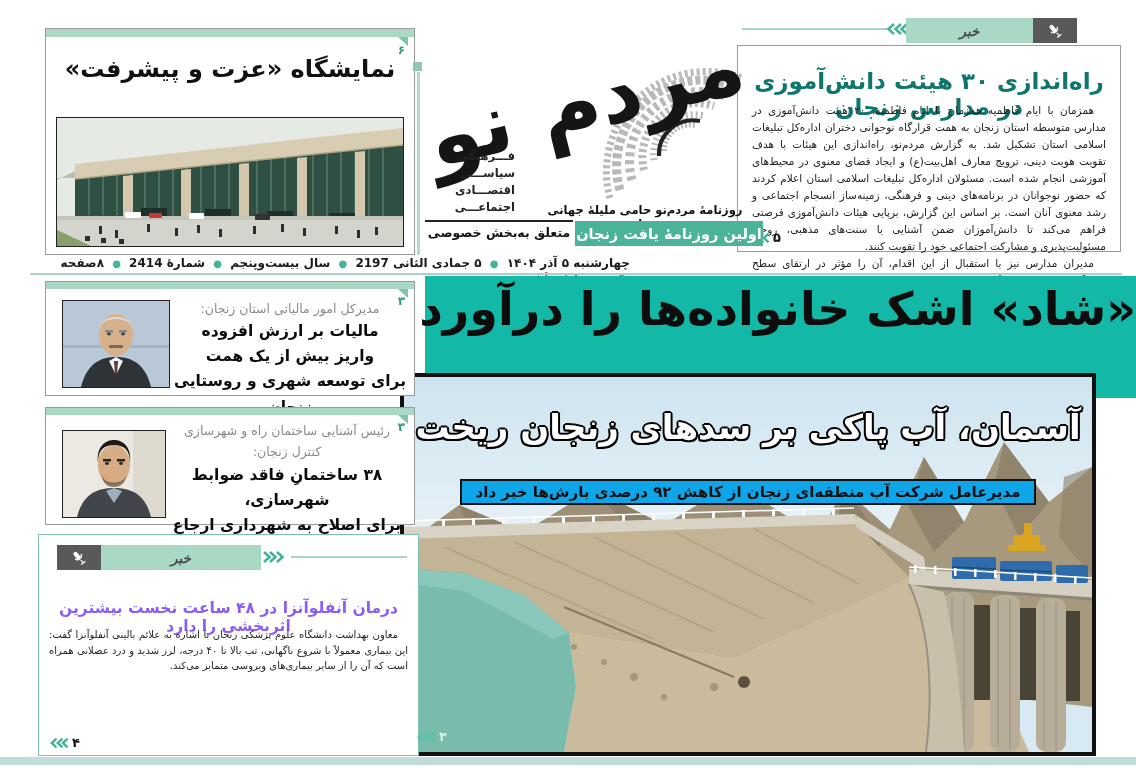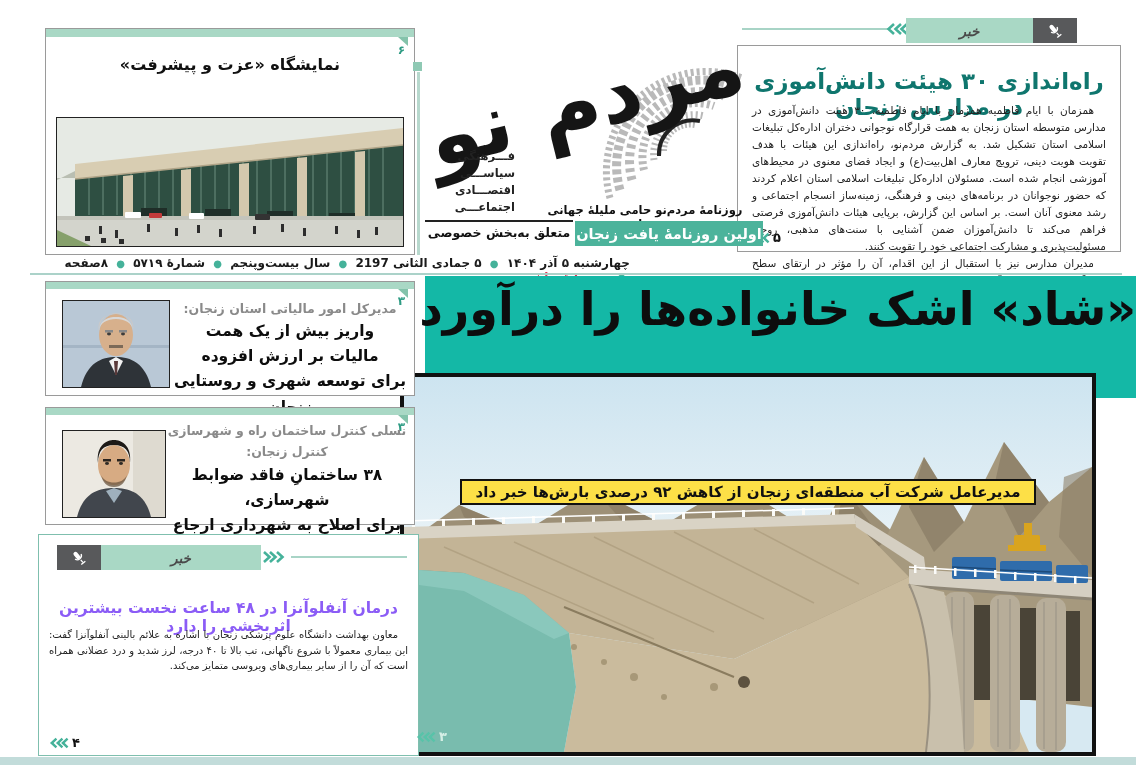--- a/index.html
+++ b/index.html
@@ -14,21 +14,21 @@
   .chev { display:inline-block; line-height:0; }
   .mintbar { background:#a9d8c5; }
   .fold { width:0; height:0; border-left:10px solid transparent; border-top:9px solid #84c3ab; }
   .darkbox { background:#58595b; display:flex; align-items:center; justify-content:center; }
 
   
   .exh-box { left:45px; top:28px; width:370px; height:227px; border:1px solid #9a9a9a; background:#fff; }
   .exh-bar { position:absolute; left:0; top:0; width:100%; height:8px; background:#a9d8c5; }
   .exh-fold { position:absolute; right:6px; top:8px; }
   .exh-no { position:absolute; right:9px; top:14px; font-size:12px; font-weight:bold; color:#2f9c84; }
-  .exh-h1 { position:absolute; top:26px; width:100%; text-align:center; font-size:16px; font-weight:bold; color:#111; }
+  .exh-h1 { position:absolute; top:26px; width:100%; text-align:center; font-size:24px; font-weight:bold; color:#111; }
   .exh-h2 { position:absolute; top:55px; width:100%; text-align:center; font-size:18px; font-weight:bold; color:#111; }
   .exh-photo { position:absolute; left:10px; top:88px; width:348px; height:130px; border:1px solid #222; background:#e8ebe6; }
 
   
   .logo-wrap { left:430px; top:12px; width:310px; height:178px; display:flex; align-items:center; justify-content:center; z-index:2; }
   .logo-text { font-size:84px; font-weight:bold; color:#151515; transform:rotate(-14deg); white-space:nowrap; }
   .mandala { left:596px; top:46px; z-index:1; }
   .attrs { left:437px; top:148px; width:78px; font-size:11.5px; font-weight:bold; color:#222;
            text-align:right; line-height:17px; z-index:3; }
   .tagline { left:545px; top:203px; width:200px; font-size:11.5px; font-weight:bold; color:#111; text-align:center; z-index:3; }
@@ -63,33 +63,33 @@
   .main-h { position:absolute; top:6px; width:100%; text-align:center; font-size:46px; font-weight:bold;
             color:#0d0d0d; white-space:nowrap; }
   .main-no { position:absolute; left:8px; bottom:4px; }
 
   
   .dam-box { left:400px; top:373px; width:696px; height:383px; border:4px solid #111; background:#d7e9f2; }
   .dam-h { position:absolute; top:30px; width:100%; text-align:center; font-size:34px; font-weight:bold; color:#fff;
            text-shadow:2px 0 0 #000,-2px 0 0 #000,0 2px 0 #000,0 -2px 0 #000,1.5px 1.5px 0 #000,-1.5px -1.5px 0 #000,1.5px -1.5px 0 #000,-1.5px 1.5px 0 #000;
            z-index:3; }
   .dam-sub-wrap { position:absolute; top:102px; width:100%; text-align:center; z-index:3; }
-  .dam-sub { display:inline-block; background:#fde047; border:2px solid #111; padding:2px 14px;
+  .dam-sub { display:inline-block; background:#0ea5e9; border:2px solid #111; padding:2px 14px;
              font-size:15px; font-weight:bold; color:#111; }
   .dam-no { position:absolute; left:12px; bottom:8px; z-index:3; }
   .dam-no b { color:#d6efe6; }
 
   
   .pbox { left:45px; width:370px; border:1px solid #9a9a9a; background:#fff; }
   .pbox .bar { position:absolute; left:0; top:0; width:100%; height:7px; background:#a9d8c5; }
   .pbox .fold { position:absolute; right:6px; top:7px; }
   .pbox .no { position:absolute; right:9px; top:12px; font-size:12px; font-weight:bold; color:#2f9c84; }
   .portrait { position:absolute; border:1px solid #222; }
   .pbox .txt { position:absolute; right:6px; text-align:center; }
-  .kicker { font-size:12.5px; font-weight:bold; color:#8a8a8a; line-height:1.7; }
+  .kicker { font-size:12.5px; font-weight:normal; color:#8a8a8a; line-height:1.7; }
   .phead { font-size:15.5px; font-weight:bold; color:#0d0d0d; line-height:1.62; }
   .tax-box { top:281px; height:115px; }
   .tax-box .portrait { left:16px; top:18px; width:108px; height:88px; }
   .tax-box .txt { top:16px; width:236px; }
   .con-box { top:407px; height:118px; }
   .con-box .portrait { left:16px; top:22px; width:104px; height:88px; }
   .con-box .txt { top:12px; width:242px; }
 
   
   .flu-box { left:38px; top:534px; width:381px; height:222px; border:1px solid #7fbfae; background:#fff; }
@@ -262,21 +262,21 @@
     </div>
   </div>
 
   <div class="abs dateline">
     <span>چهارشنبه ۵ آذر ۱۴۰۴</span>
     <span class="dl-sep">●</span>
     <span>۵ جمادی الثانی 2197</span>
     <span class="dl-sep">●</span>
     <span>سال بیست‌وپنجم</span>
     <span class="dl-sep">●</span>
-    <span>شمارهٔ ۵۷۱۹</span>
+    <span>شمارهٔ 2414</span>
     <span class="dl-sep">●</span>
     <span>۸صفحه</span>
     <span class="dl-sep">●</span>
     <span class="dl-price">۱۰۰۰۰ تومان</span>
   </div>
   <div class="abs hrule"></div>
 
   <div class="abs main-strip">
     <div class="main-h">«شاد» اشک خانواده‌ها را درآورد</div>
     <div class="pageno main-no">
@@ -392,20 +392,21 @@
           <rect x="590" y="193" width="2.5" height="8"></rect>
           <rect x="610" y="195" width="2.5" height="8"></rect>
         <rect x="630" y="196" width="2.5" height="8"></rect>
           <rect x="650" y="197" width="2.5" height="8"></rect>
           <rect x="670" y="199" width="2.5" height="8"></rect>
       </g>
       <line x1="505" y1="190" x2="688" y2="201" stroke="#ffffff" stroke-width="1.5"></line>
       <line x1="160" y1="230" x2="330" y2="300" stroke="#8a7c5f" stroke-width="2"></line>
       <circle cx="340" cy="305" r="6" fill="#5d5240"></circle>
     </svg>
+    <div class="dam-h">آسمان، آب پاکی بر سدهای زنجان ریخت</div>
     <div class="dam-sub-wrap">
       <span class="dam-sub">مدیرعامل شرکت آب منطقه‌ای زنجان از کاهش ۹۲ درصدی بارش‌ها خبر داد</span>
     </div>
     <div class="pageno dam-no">
       <span class="chev">
         <svg width="20" height="12" viewBox="0 0 22 14">
             <g fill="none" stroke="#58c3a9" stroke-width="2.8">
               <polyline points="8,2 2.5,7 8,12"></polyline>
               <polyline points="15,2 9.5,7 15,12"></polyline>
               <polyline points="21,2 15.5,7 21,12"></polyline>
@@ -432,22 +433,22 @@
         <path d="M36 30 C34 22 38 13 53 13 C68 13 72 22 70 30 C70 18 62 12 53 12 C44 12 36 18 36 30 Z" fill="#c9c9c9"></path>
         <rect x="42" y="29" width="8" height="2.5" fill="#888"></rect>
         <rect x="56" y="29" width="8" height="2.5" fill="#888"></rect>
         <rect x="46" y="44" width="14" height="3" fill="#7c6a58"></rect>
         <ellipse cx="46" cy="33" rx="2" ry="1.4" fill="#3c3c3c"></ellipse>
         <ellipse cx="60" cy="33" rx="2" ry="1.4" fill="#3c3c3c"></ellipse>
       </svg>
     </div>
     <div class="txt">
       <div class="kicker">مدیرکل امور مالیاتی استان زنجان:</div>
+      <div class="phead">مالیات بر ارزش افزوده</div>
       <div class="phead">واریز بیش از یک همت</div>
-      <div class="phead">مالیات بر ارزش افزوده</div>
       <div class="phead">برای توسعه شهری و روستایی زنجان</div>
     </div>
   </div>
 
   <div class="abs pbox con-box">
     <div class="bar"></div>
     <div class="fold"></div>
     <div class="no">۳</div>
     <div class="portrait">
       <svg width="102" height="86" viewBox="0 0 102 86" preserveAspectRatio="none">
@@ -458,21 +459,21 @@
         <ellipse cx="51" cy="34" rx="16" ry="20" fill="#d7ab83"></ellipse>
         <path d="M35 32 C33 14 44 9 51 9 C58 9 69 14 67 32 C67 20 62 14 51 14 C40 14 35 20 35 32 Z" fill="#1d1a17"></path>
         <path d="M38 44 C42 54 60 54 64 44 C62 52 58 56 51 56 C44 56 40 52 38 44 Z" fill="#6b5540" opacity="0.75"></path>
         <rect x="40" y="28" width="8" height="2.5" fill="#2a241f"></rect>
         <rect x="54" y="28" width="8" height="2.5" fill="#2a241f"></rect>
         <ellipse cx="44" cy="32.5" rx="2" ry="1.4" fill="#2e2a25"></ellipse>
         <ellipse cx="58" cy="32.5" rx="2" ry="1.4" fill="#2e2a25"></ellipse>
       </svg>
     </div>
     <div class="txt">
-      <div class="kicker">نسلی کنترل ساختمان راه و شهرسازی</div>
+      <div class="kicker">رئیس آشنایی ساختمان راه و شهرسازی</div>
       <div class="kicker">کنترل زنجان:</div>
       <div class="phead">۳۸ ساختمانِ فاقد ضوابط شهرسازی،</div>
       <div class="phead">برای اصلاح به شهرداری ارجاع شد</div>
     </div>
   </div>
 
   <div class="abs flu-box">
     <div class="flu-dark darkbox">
       <svg width="20" height="20" viewBox="0 0 24 24">
           <g transform="rotate(-40 12 12)">

